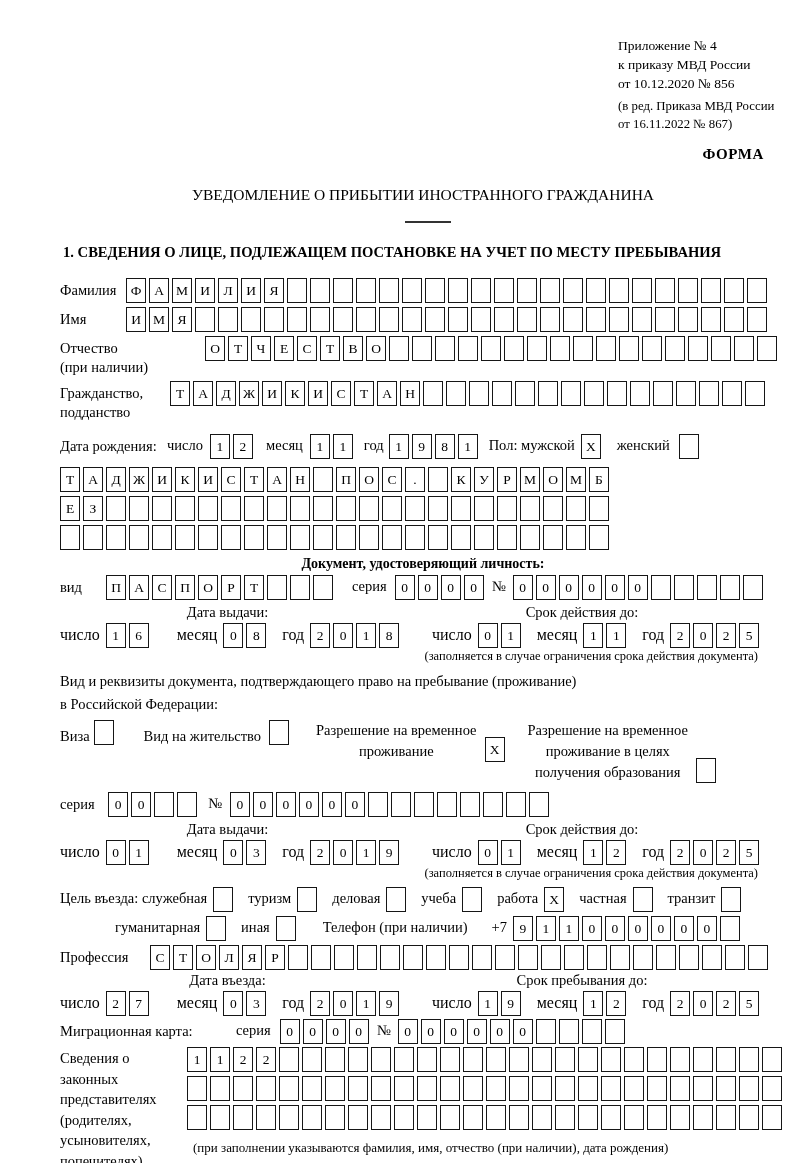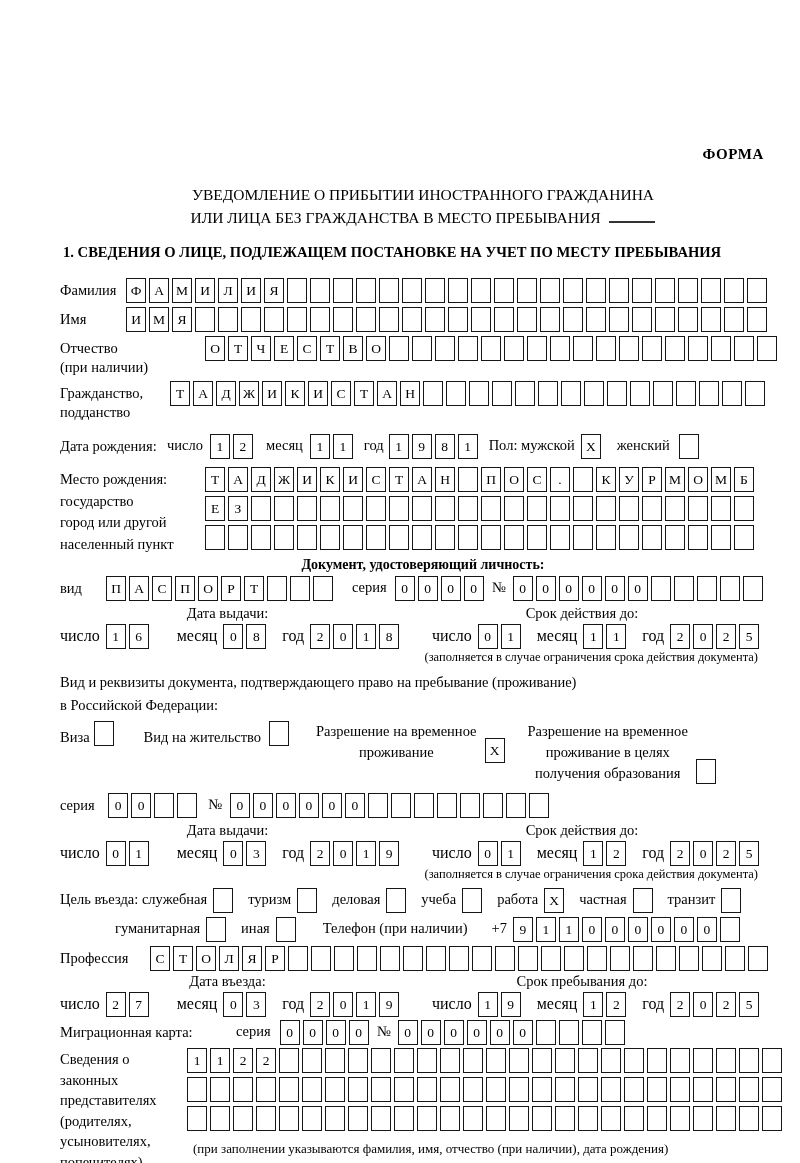--- a/index.html
+++ b/index.html
@@ -42,27 +42,36 @@
   .goal .glabel.first{margin-left:0;}
   .reps{display:flex;align-items:flex-start;font-size:14.5px;}
   .reps .lbl{width:115px;line-height:20.5px;padding-top:1px;}
   .reps-note{font-size:13px;margin:10px 0 0 6px;}
 </style>
 </head>
 <body>
 
 <div class="page">
 
+  <div class="appendix">
+    <div>Приложение № 4</div>
+    <div>к приказу МВД России</div>
+    <div>от 10.12.2020 № 856</div>
+    <div class="edition">
+      <div>(в ред. Приказа МВД России</div>
+      <div>от 16.11.2022 № 867)</div>
+    </div>
+  </div>
   <div class="forma">ФОРМА</div>
 
   <div class="content">
     <div class="title">
       <div>УВЕДОМЛЕНИЕ О ПРИБЫТИИ ИНОСТРАННОГО ГРАЖДАНИНА</div>
       <div>
-        <span>ИЛИ ЛИЦА БЕЗ ГРАЖДАНСТВА В МЕСТО ПРЕБЫВАНИЯ</span><span class="title-underline"></span>
+        <span class="title-underline"></span>
       </div>
     </div>
 
     <div class="section-heading">1. СВЕДЕНИЯ О ЛИЦЕ, ПОДЛЕЖАЩЕМ ПОСТАНОВКЕ НА УЧЕТ ПО МЕСТУ ПРЕБЫВАНИЯ</div>
 
     <div class="rows">
 
       <div class="frow">
         <span class="lbl" style="width:66px">Фамилия</span>
         <div class="cells">
@@ -223,26 +232,20 @@
         <div class="cells">
             <span class="cell">X</span>
           </div>
         <span class="dlabel" style="margin:3px 9px 0 13px;padding-top:0">женский</span>
         <div class="cells">
             <span class="cell"></span>
           </div>
       </div>
 
       <div class="frow" style="margin-bottom:1px">
-        <span class="lbl" style="width:145px;line-height:21.5px;padding-top:2px">
-          <div>Место рождения:</div>
-          <div>государство</div>
-          <div>город или другой</div>
-          <div>населенный пункт</div>
-        </span>
         <div class="cellcol">
           <div class="cells">
               <span class="cell">Т</span>
               <span class="cell">А</span>
               <span class="cell">Д</span>
               <span class="cell">Ж</span>
               <span class="cell">И</span>
               <span class="cell">К</span>
               <span class="cell">И</span>
               <span class="cell">С</span>

